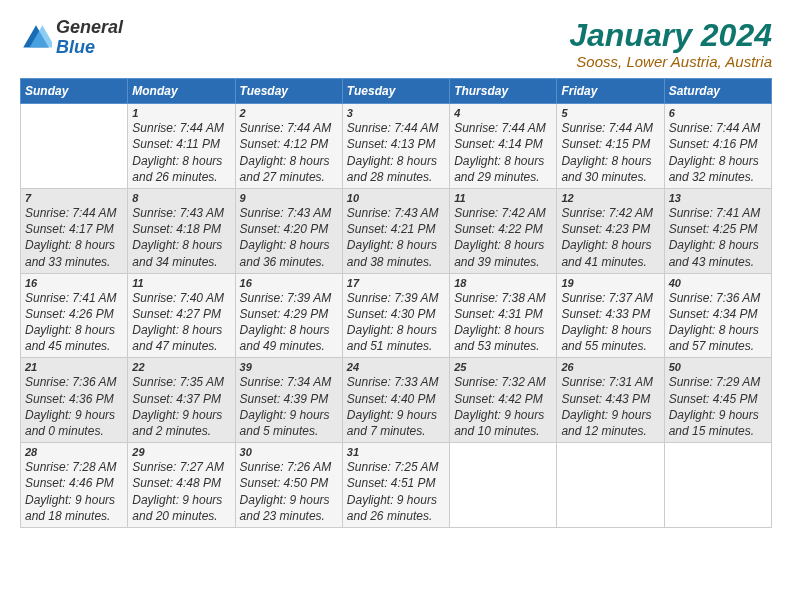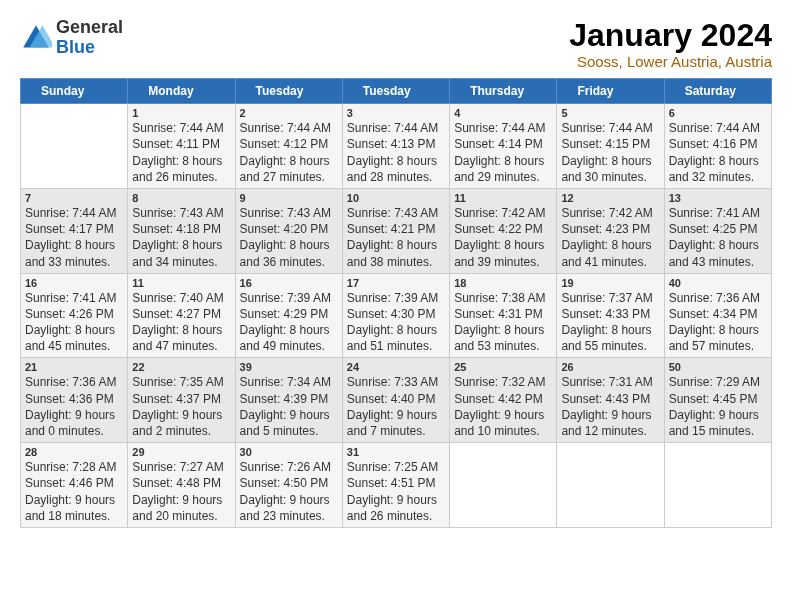--- a/index.html
+++ b/index.html
@@ -8,20 +8,21 @@
       background: #fff;
       width: 792px;
       height: 612px;
       overflow: hidden;
     }
     .page {
       width: 792px;
       height: 612px;
       padding: 18px 20px 12px 20px;
       background: #fff;
+      font-style: italic;
     }
     .header {
       display: flex;
       justify-content: space-between;
       align-items: flex-start;
       margin-bottom: 8px;
     }
     .logo {
       display: flex;
       align-items: center;
@@ -38,36 +39,36 @@
       width: 32px;
       height: 32px;
       margin-right: 4px;
     }
     .title-area {
       text-align: right;
     }
     .main-title {
       font-size: 32px;
       font-weight: bold;
-      color: #000000;
+      color: #0f766e;
       line-height: 1.1;
     }
     .subtitle {
       font-size: 15px;
       color: #a16207;
     }
     .calendar {
       width: 100%;
       border-collapse: collapse;
       font-size: 10px;
     }
     .calendar thead tr th {
       background: #2a6db5;
       color: #fff;
-      padding: 5px 20px;
+      padding: 5px 4px;
       text-align: left;
       font-size: 12px;
       font-weight: bold;
       border: 1px solid #5590cc;
     }
     .calendar tbody tr td {
       border: 1px solid #ccc;
       vertical-align: top;
       padding: 3px 4px;
       width: calc(100% / 7);

